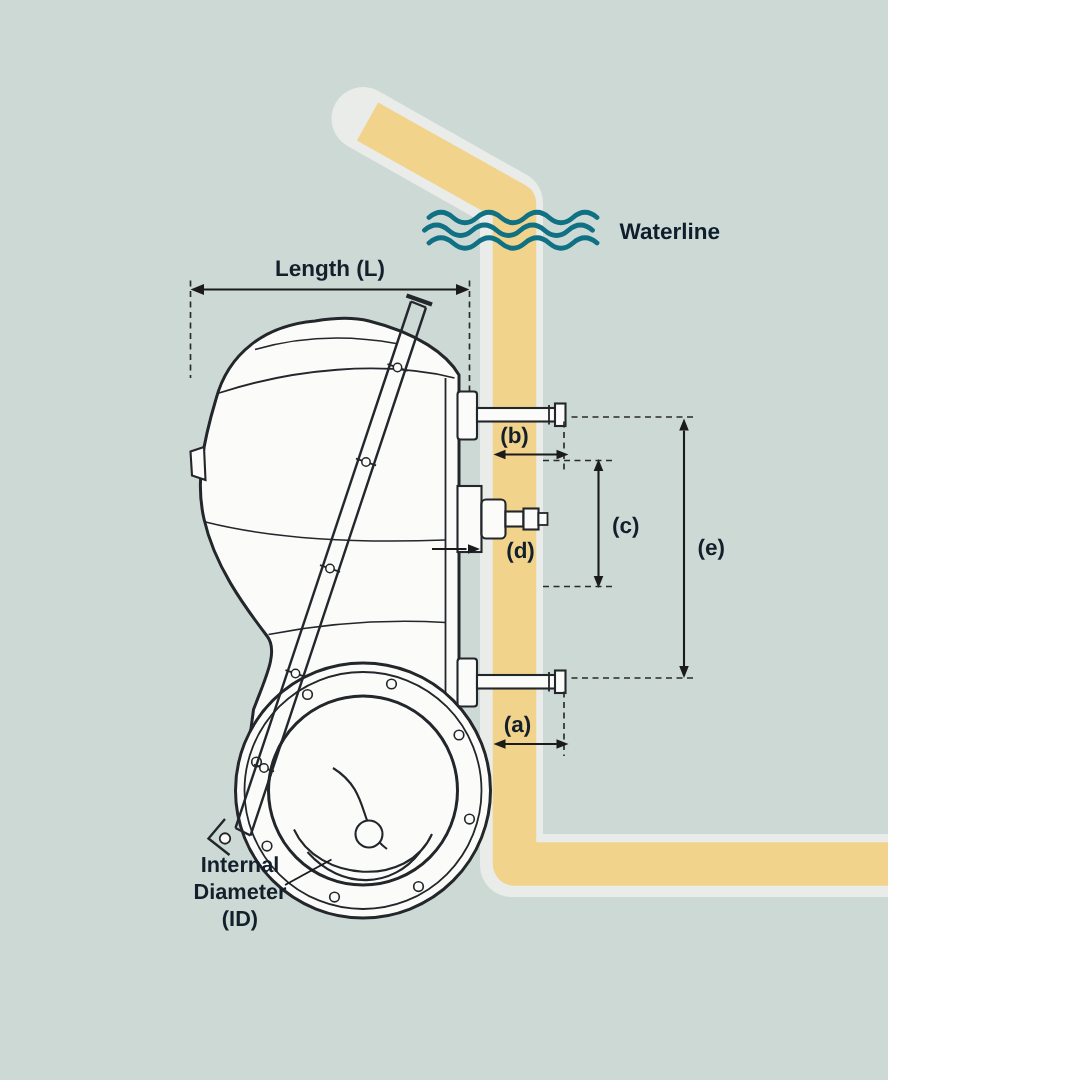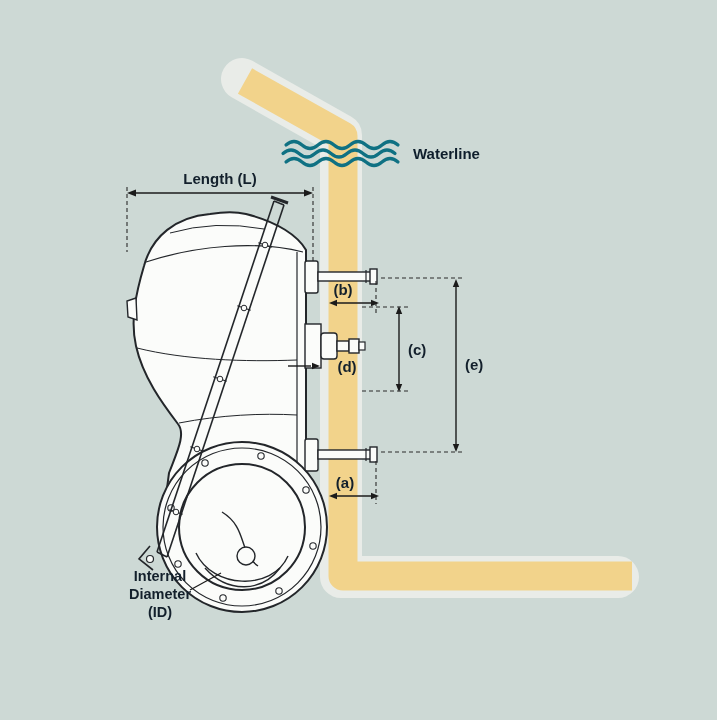--- a/index.html
+++ b/index.html
@@ -1,16 +1,16 @@
 <!DOCTYPE html>
 <html><head>
 <meta charset="utf-8">
 <style>
   html,body{margin:0;padding:0;}
-  .stage{width:717px;height:720px;position:relative;overflow:hidden;font-family:"Liberation Sans",sans-serif;}
+  .stage{width:592px;height:720px;position:relative;overflow:hidden;font-family:"Liberation Sans",sans-serif;}
   svg{display:block;}
   text{font-family:"Liberation Sans",sans-serif;}
   .dim-label{font-size:15px;font-weight:700;fill:#13202c;}
   .wl-label{font-size:15px;font-weight:700;fill:#0e1e2c;}
   .id-label{font-size:14.5px;font-weight:600;fill:#13202c;}
   .dash{stroke:#2a2a2a;stroke-width:1.1;stroke-dasharray:4 3;fill:none;}
   .dimline{stroke:#1b1b1b;stroke-width:1.4;fill:none;}
   .head{fill:#1b1b1b;stroke:none;}
   .ink{stroke:#23262a;fill:none;}
   .ink-fill{stroke:#23262a;fill:#fbfcfa;}

